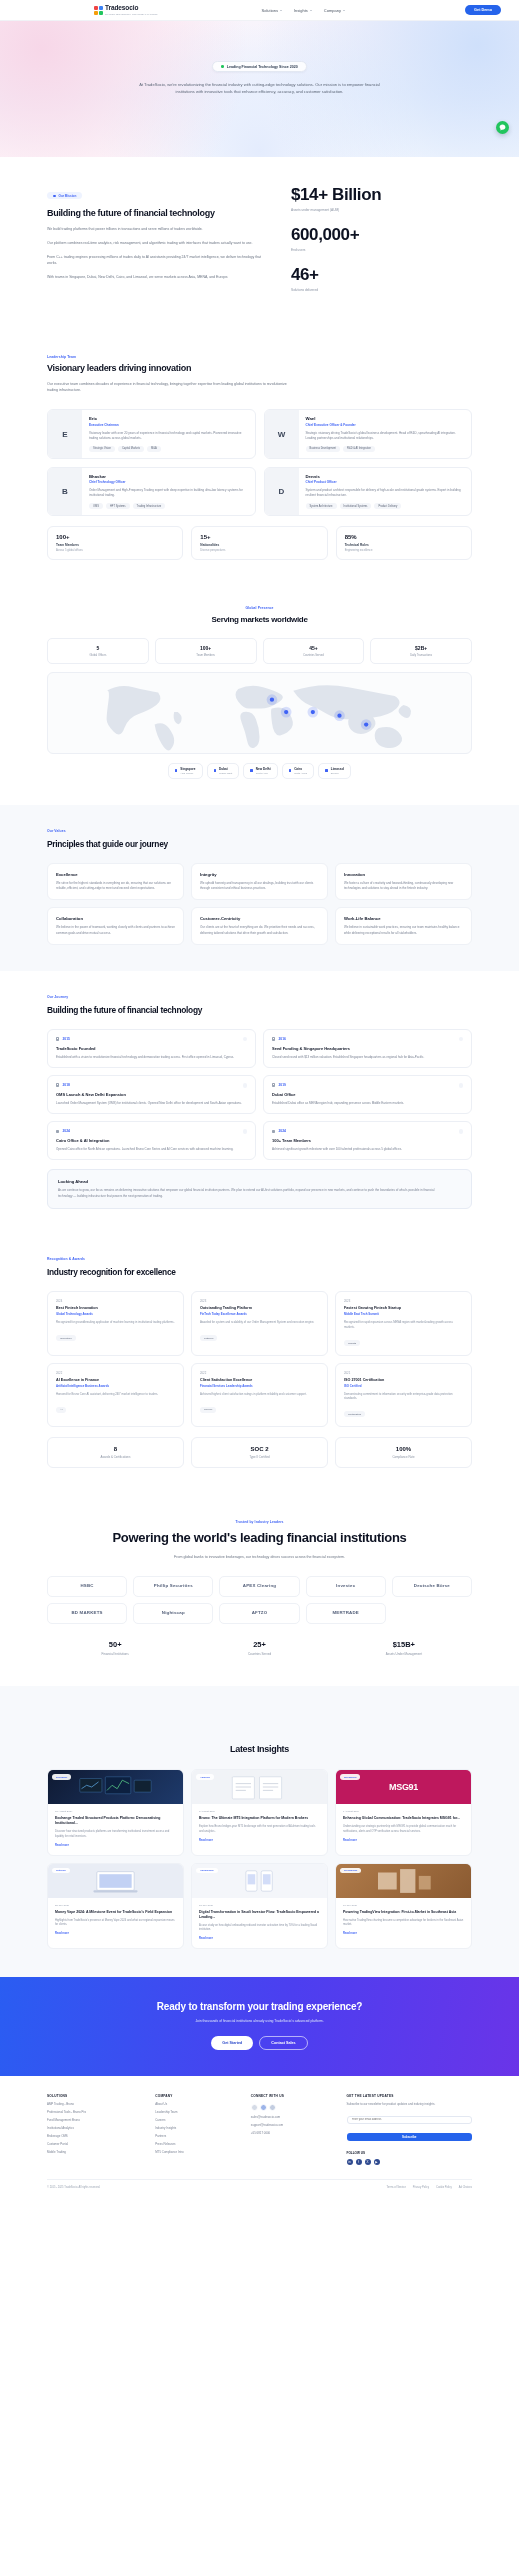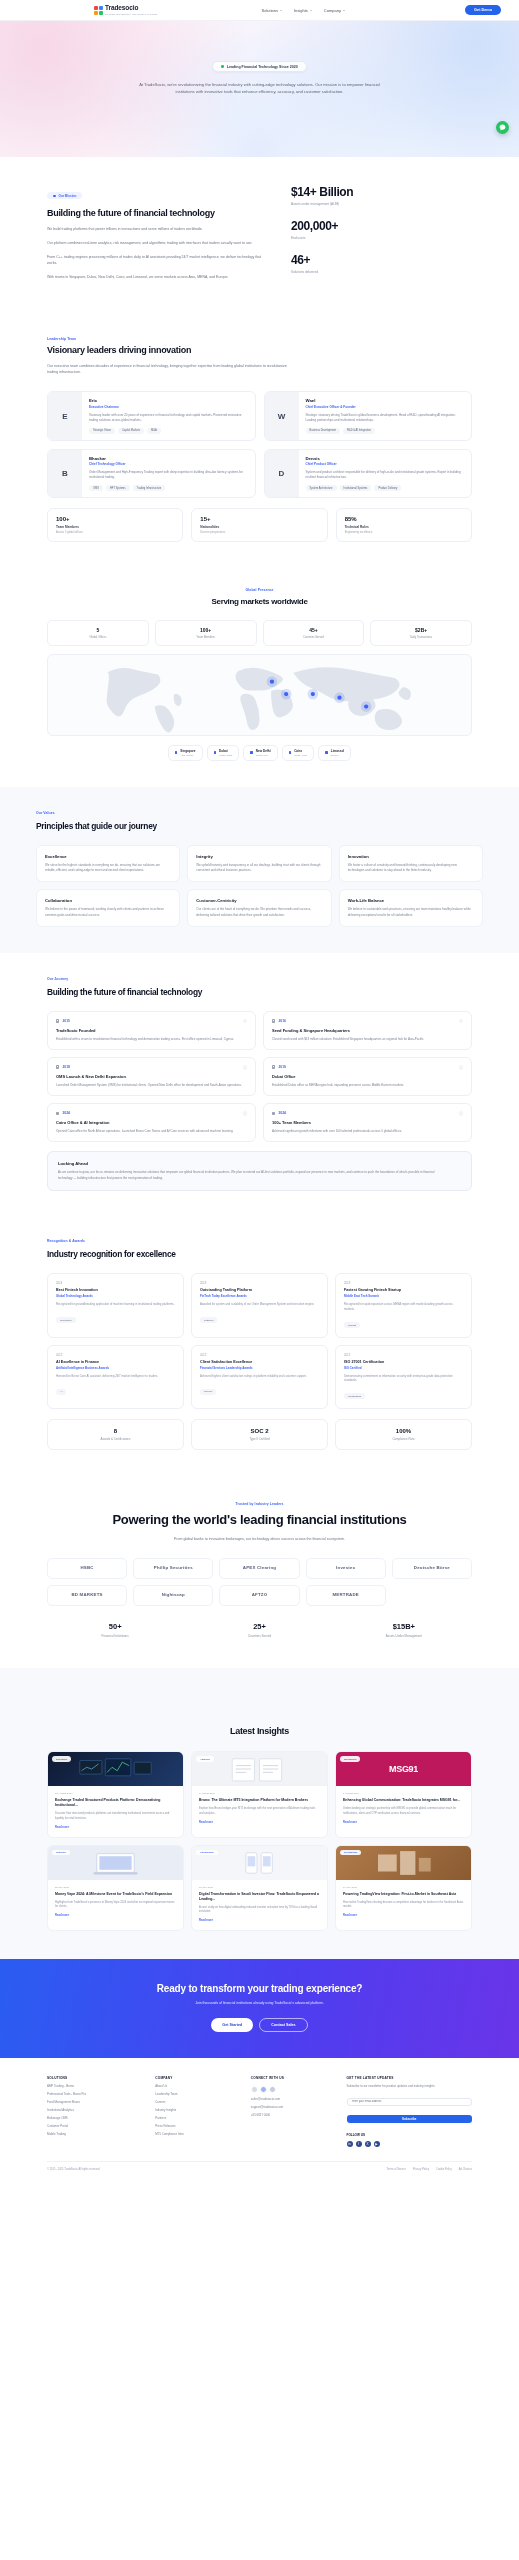--- a/index.html
+++ b/index.html
@@ -81,21 +81,21 @@
   .eyebrow { font-size: 3.4px; color: #3f63f5; font-weight: 700; letter-spacing: .1px; }
   h2.sec-title { font-size: 9px; font-weight: 700; letter-spacing: -0.3px; color: #0d1222; line-height: 1.25; }
   .sec-desc { font-size: 3.6px; line-height: 1.7; color: #6b7483; }
 
   
   .mission { display: flex; gap: 24px; padding-top: 26px; padding-bottom: 28px; }
   .mission-left { flex: 1 1 auto; max-width: 220px; }
   .mission-left h2 { margin-top: 7px; max-width: 200px; }
   .mission-left p { margin-top: 8px; font-size: 3.5px; line-height: 1.7; color: #6b7483; }
   .mission-right { width: 110px; padding-top: 2px; }
-  .stat-big { font-size: 12px; font-weight: 700; letter-spacing: -0.4px; color: #0d1222; }
+  .stat-big { font-size: 17px; font-weight: 700; letter-spacing: -0.4px; color: #0d1222; }
   .stat-lbl { font-size: 3.2px; color: #8a93a3; margin-top: 3px; }
   .stat-blk { margin-bottom: 13px; }
 
   
   .leaders { padding-top: 22px; padding-bottom: 24px; }
   .leaders .sec-desc { margin-top: 7px; max-width: 240px; }
   .leader-grid { display: grid; grid-template-columns: 1fr 1fr; gap: 8px; margin-top: 16px; }
   .leader-card {
     border: 1px solid #eceff5; border-radius: 6px; background: #fff; display: flex;
     overflow: hidden; min-height: 44px;
@@ -132,21 +132,21 @@
   .offices { display: flex; justify-content: center; gap: 4px; margin-top: 9px; }
   .office {
     border: 1px solid #eceff5; border-radius: 5px; background: #fff; padding: 3px 6px;
     display: flex; align-items: center; gap: 3px; text-align: left;
   }
   .office .sq { width: 2.6px; height: 2.6px; background: #3f63f5; border-radius: .5px; flex: none; }
   .office-city { font-size: 3.1px; font-weight: 700; color: #1b2336; }
   .office-reg { font-size: 2.5px; color: #9aa3b2; margin-top: 1px; }
 
   
-  .values { background: #f7f9fc; padding: 24px 36px 26px; }
+  .values { background: #f7f9fc; padding: 24px 47px 26px; }
   .values h2 { margin-top: 6px; font-size: 8.4px; }
   .val-grid { display: grid; grid-template-columns: repeat(3,1fr); gap: 7px; margin-top: 14px; }
   .val-card { background: #fff; border: 1px solid #eef1f6; border-radius: 6px; padding: 8px; }
   .val-title { font-size: 4.2px; font-weight: 700; color: #121829; }
   .val-txt { font-size: 3px; line-height: 1.7; color: #7b8394; margin-top: 4px; }
 
   
   .journey { padding-top: 24px; padding-bottom: 26px; }
   .journey h2 { margin-top: 6px; font-size: 8.4px; }
   .j-grid { display: grid; grid-template-columns: 1fr 1fr; gap: 7px; margin-top: 14px; }
@@ -303,21 +303,21 @@
       <p>Our platform combines real-time analytics, risk management, and algorithmic trading with interfaces that traders actually want to use.</p>
       <p>From C++ trading engines processing millions of trades daily to AI assistants providing 24/7 market intelligence, we deliver technology that works.</p>
       <p>With teams in Singapore, Dubai, New Delhi, Cairo, and Limassol, we serve markets across Asia, MENA, and Europe.</p>
     </div>
     <div class="mission-right">
       <div class="stat-blk">
         <div class="stat-big">$14+ Billion</div>
         <div class="stat-lbl">Assets under management (AUM)</div>
       </div>
       <div class="stat-blk">
-        <div class="stat-big">200,000+</div>
+        <div class="stat-big">600,000+</div>
         <div class="stat-lbl">End users</div>
       </div>
       <div class="stat-blk">
         <div class="stat-big">46+</div>
         <div class="stat-lbl">Solutions delivered</div>
       </div>
     </div>
   </div>
 
   <div class="section leaders">

